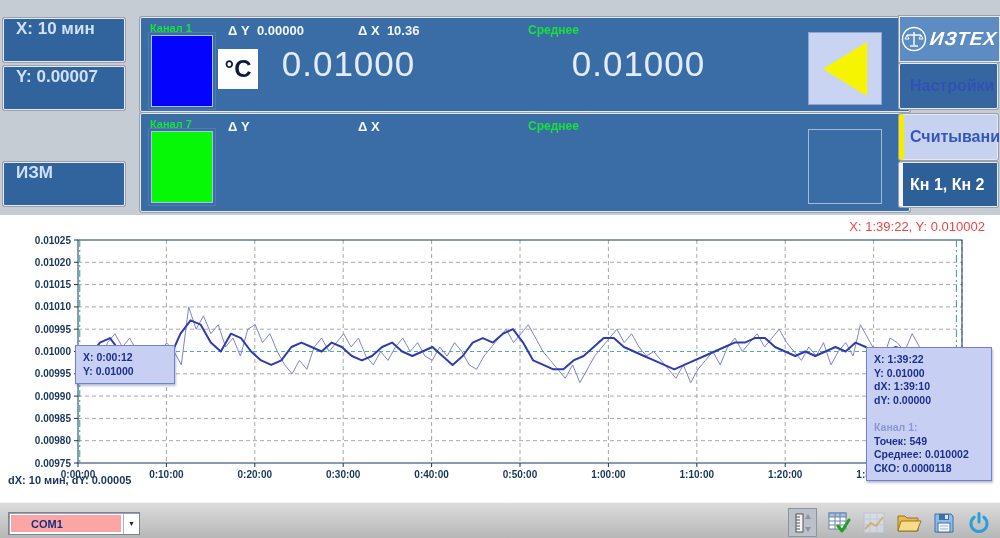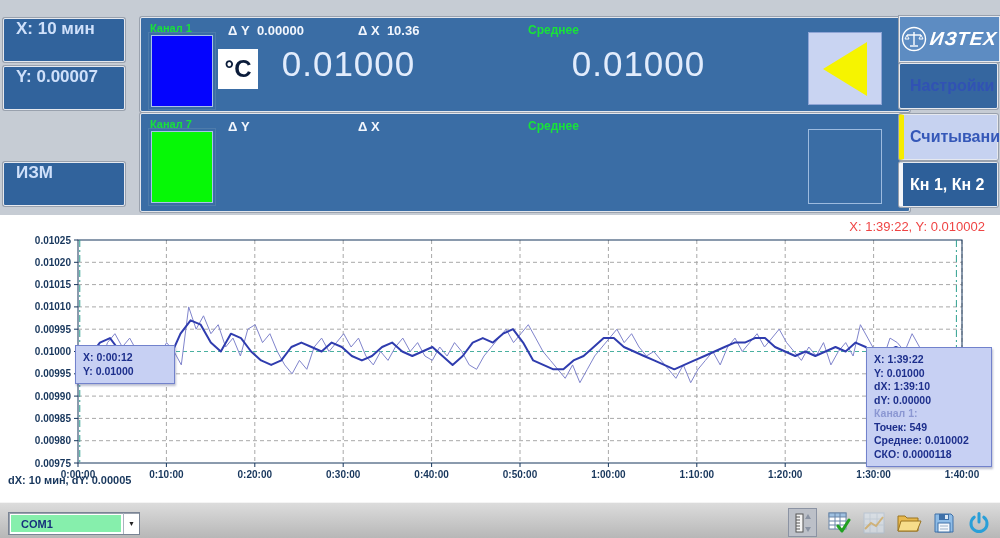--- a/index.html
+++ b/index.html
@@ -47,31 +47,31 @@
   .rbtn.kn{top:162px;height:45px;background:#2d5f99;color:#fff;border-left:4px solid #f4f6fa;padding-left:7px;}
 
   
   .chartwrap{position:absolute;left:0;top:215px;width:1000px;height:287px;background:#fff;}
   .chart-header{position:absolute;right:15px;top:4px;font-size:13px;color:#ef4444;}
   .chart-footer{position:absolute;left:8px;top:259px;font-size:11px;font-weight:bold;color:#17365c;text-align:right;}
   svg .tick{font-family:"Liberation Sans",sans-serif;font-size:10px;font-weight:bold;fill:#17365c;}
 
   .tooltip{position:absolute;background:#c7d0f3;border:1px solid #7282cc;box-shadow:1px 2px 2px rgba(60,70,120,.35);
     font-size:10.5px;font-weight:bold;color:#1d2f8c;padding:5px 7px;line-height:13.5px;white-space:nowrap;}
-  .tooltip .muted{color:#8b97d2;}
+  .tooltip .muted{color:#8b97d2;margin-top:14px;}
   #tooltip-left{left:75px;top:130px;width:84px;}
   #tooltip-right{left:866px;top:132px;width:110px;}
 
   
   .statusbar{position:absolute;left:0;top:502px;width:1000px;height:36px;
     background:linear-gradient(#dcdcdc,#b6b6b6);border-top:1px solid #f4f4f4;}
   .combo{position:absolute;left:8px;top:9px;width:130px;height:21px;background:#fff;border:1px solid #7a8494;
     box-shadow:inset 1px 1px 0 #9aa2ae;display:flex;}
-  .combo-sel{flex:1;margin:2px;background:#86efac;color:#16307c;font-size:11px;font-weight:bold;
-    display:flex;align-items:center;padding-left:10px;}
+  .combo-sel{flex:1;margin:2px;background:#fca5a5;color:#16307c;font-size:11px;font-weight:bold;
+    display:flex;align-items:center;padding-left:20px;}
   .combo-arrow{width:15px;border-left:1px solid #aab2c0;display:flex;align-items:center;justify-content:center;font-size:7px;color:#222;}
   .icons{position:absolute;right:8px;top:5px;display:flex;align-items:center;gap:8px;}
   .icon-btn{width:27px;height:27px;display:flex;align-items:center;justify-content:center;}
 </style>
 </head>
 <body>
 
 <div id="app">
 
 

